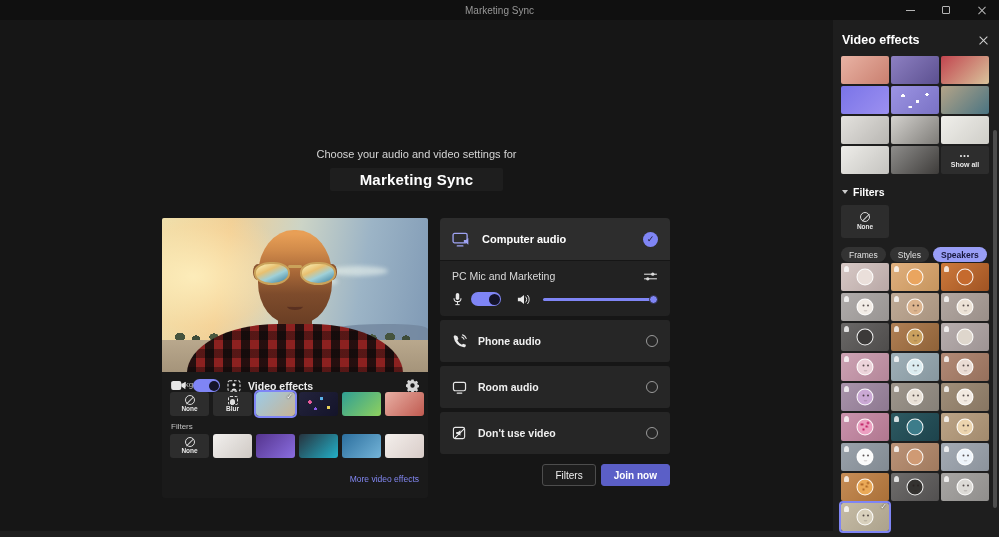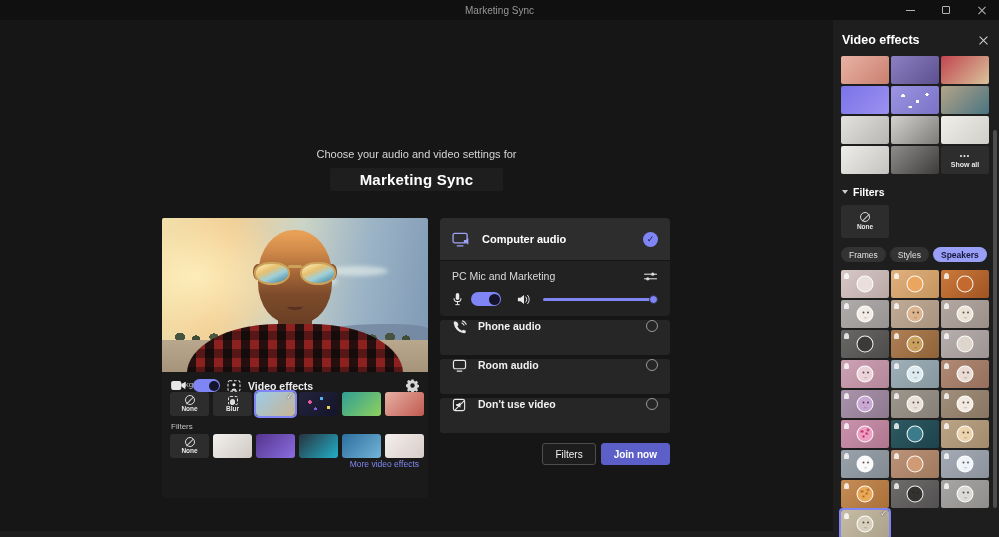--- a/index.html
+++ b/index.html
@@ -88,37 +88,37 @@
   .tile-row { display:flex; gap:4px; padding:0 8px; }
   .tile-sm { position:relative; width:39px; height:24px; border-radius:3px; background:#2d2d2d;
     display:flex; flex-direction:column; align-items:center; justify-content:center; gap:1px; cursor:pointer; flex:none; }
   .tile-sm.selected { outline:2px solid var(--toggle); }
   .tile-label { font-size:6.5px; font-weight:bold; color:#e8e8e8; line-height:1; }
   .no-glyph { position:relative; width:10px; height:10px; border:1.2px solid #dcdcdc; border-radius:50%; }
   .no-glyph::after { content:""; position:absolute; left:-0.5px; top:3.6px; width:10px; height:1.2px; background:#dcdcdc; transform:rotate(-45deg); }
   .blur-glyph { width:10px; height:9px; border:1px dashed #dcdcdc; border-radius:2px; display:flex; align-items:flex-end; justify-content:center; }
   .blur-glyph::after { content:""; width:5px; height:5px; border-radius:50% 50% 0 0; background:#dcdcdc; }
   .tile-check { position:absolute; top:0px; right:2px; font-size:8px; color:#fff; text-shadow:0 0 2px #000; }
-  .more-link { text-align:right; padding:1px 9px 0; font-size:8.5px; color:var(--link); cursor:pointer; }
+  .more-link { text-align:right; padding:16px 9px 0; font-size:8.5px; color:var(--link); cursor:pointer; }
 
   
   .audio-col { position:absolute; left:440px; top:198px; width:230px; }
   .card-computer { background:#2d2d2d; border-radius:4px 4px 0 0; height:42px; display:flex; align-items:center; padding:0 12px; gap:11px; cursor:pointer; }
   .card-computer .label { font-size:11px; font-weight:bold; }
   .check-circle { margin-left:auto; width:15px; height:15px; border-radius:50%; background:var(--toggle);
     display:flex; align-items:center; justify-content:center; font-size:9px; color:#1a1a2e; font-weight:bold; }
   .card-device { margin-top:1px; background:#222; border-radius:0 0 4px 4px; padding:9px 12px 10px; }
   .device-row1 { display:flex; align-items:center; }
   .device-name { font-size:10.5px; color:#dadada; }
   .eq-icon { margin-left:auto; color:#dadada; cursor:pointer; }
   .device-row2 { display:flex; align-items:center; gap:8px; margin-top:10px; }
   .slider { position:relative; flex:1; height:12px; margin-left:4px; cursor:pointer; }
   .slider .track { position:absolute; left:0; right:4px; top:5px; height:2.5px; background:var(--toggle); border-radius:2px; }
   .slider .knob { position:absolute; right:0; top:1.5px; width:9px; height:9px; border-radius:50%; background:var(--toggle); border:1.5px solid #2a2a3e; }
-  .audio-row { margin-top:4px; background:#262626; border-radius:3px; height:35px; display:flex; align-items:flex-start; padding:0 12px; gap:11px; cursor:pointer; }
+  .audio-row { margin-top:4px; background:#262626; border-radius:3px; height:42px; display:flex; align-items:center; padding:0 12px; gap:11px; cursor:pointer; }
   .audio-row:first-of-type { margin-top:7px; }
   .audio-row .label { font-size:10.5px; font-weight:bold; color:#f0f0f0; }
   .radio { margin-left:auto; width:12px; height:12px; border:1.4px solid #9a9a9a; border-radius:50%; }
   .btn-row { display:flex; justify-content:flex-end; gap:5px; margin-top:10px; }
   .btn { height:22px; border-radius:3px; font-size:10px; display:flex; align-items:center; justify-content:center; cursor:pointer; padding:0 12px; }
   .btn-cancel { background:#1d1d1d; border:1px solid #4d4d4d; color:#f0f0f0; }
   .btn-join { background:var(--accent); color:#fff; font-weight:bold; border:1px solid var(--accent); }
 
   
   .sidebar { position:absolute; right:0; top:20px; width:166px; bottom:0; background:#1e1e1e; overflow:hidden; }
@@ -130,21 +130,21 @@
   .sb-close span:last-child { transform:rotate(-45deg); }
   .bg-grid { display:grid; grid-template-columns:repeat(3,48px); gap:2px; padding:0 8px; }
   .bg-tile { width:48px; height:28px; border-radius:2px; cursor:pointer; }
   .bg-tile.showall { background:#2d2d2d; display:flex; flex-direction:column; align-items:center; justify-content:center; gap:2px; }
   .showall-dots { font-size:7px; letter-spacing:1px; color:#e8e8e8; line-height:1; }
   .showall-label { font-size:7px; font-weight:bold; color:#e8e8e8; line-height:1; }
   .filters-head { display:flex; align-items:center; gap:5px; padding:12px 9px 2px; font-size:10.5px; font-weight:bold; }
   .tri-down { width:0; height:0; border-left:3.5px solid transparent; border-right:3.5px solid transparent; border-top:4.5px solid #cccccc; }
   .none-tile { margin:5px 8px 0; width:48px; height:33px; background:#2d2d2d; border-radius:3px;
     display:flex; flex-direction:column; align-items:center; justify-content:center; gap:2px; cursor:pointer; }
-  .tabs { display:flex; gap:4px; padding:9px 8px 8px; }
+  .tabs { display:flex; gap:4px; padding:9px 8px 1px; }
   .tab-pill { font-size:8.5px; padding:2.5px 8px; border-radius:9px; background:#333; color:#e2e2e2; cursor:pointer; }
   .tab-pill.selected { background:#999ef6; color:#17173c; font-weight:bold; }
   .filter-grid { display:grid; grid-template-columns:repeat(3,48px); gap:2px; padding:0 8px; }
   .snap-tile { position:relative; width:48px; height:28px; border-radius:2px; cursor:pointer; }
   .snap-tile.selected { outline:2px solid var(--toggle); }
   .ghost { position:absolute; left:3px; top:3px; width:5px; height:6px; background:rgba(255,255,255,.8);
     border-radius:50% 50% 18% 18% / 62% 62% 18% 18%; }
   .snap-circle { position:absolute; left:50%; top:50%; transform:translate(-50%,-50%); width:17px; height:17px;
     border-radius:50%; border:1.6px solid rgba(255,255,255,.92); }
   .snap-eyes { position:absolute; left:4.5px; top:5px; width:2px; height:2px; border-radius:50%; background:rgba(40,30,30,.75);

